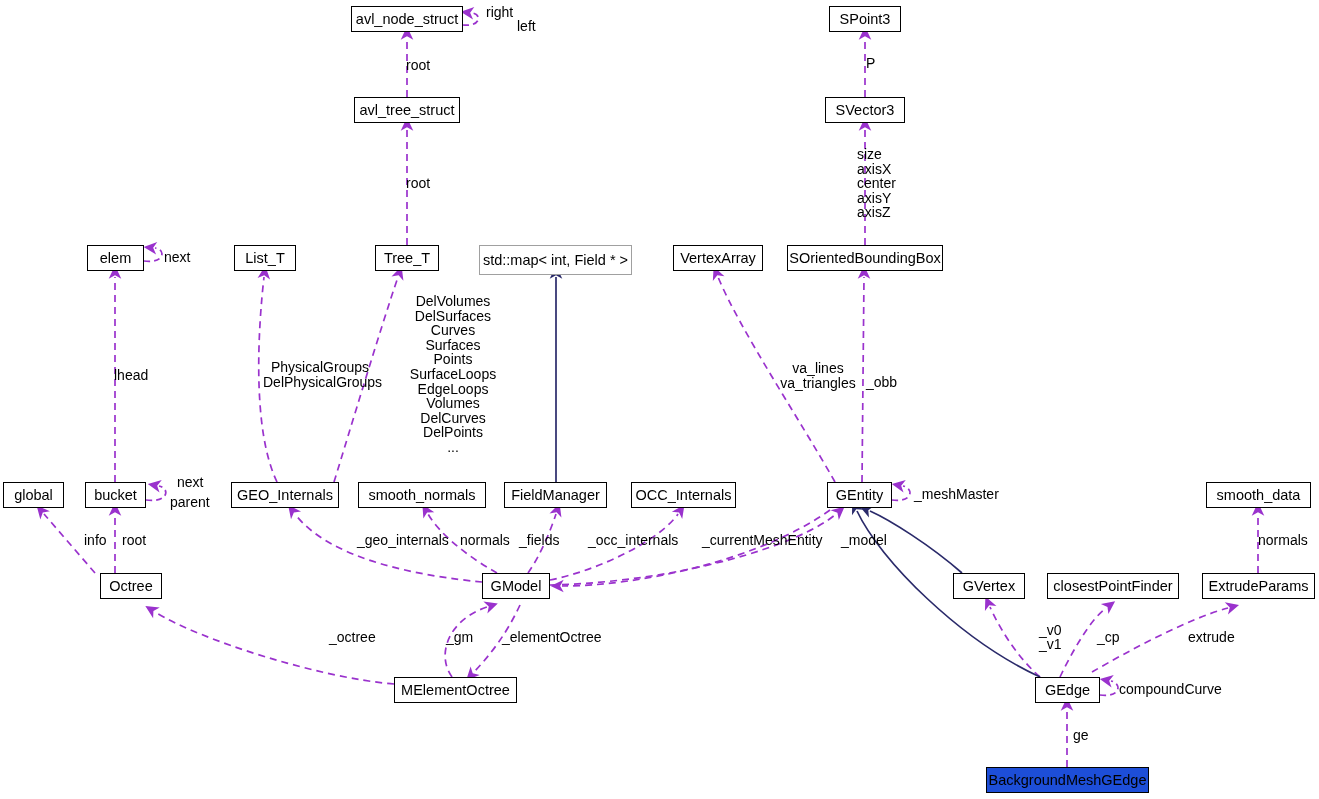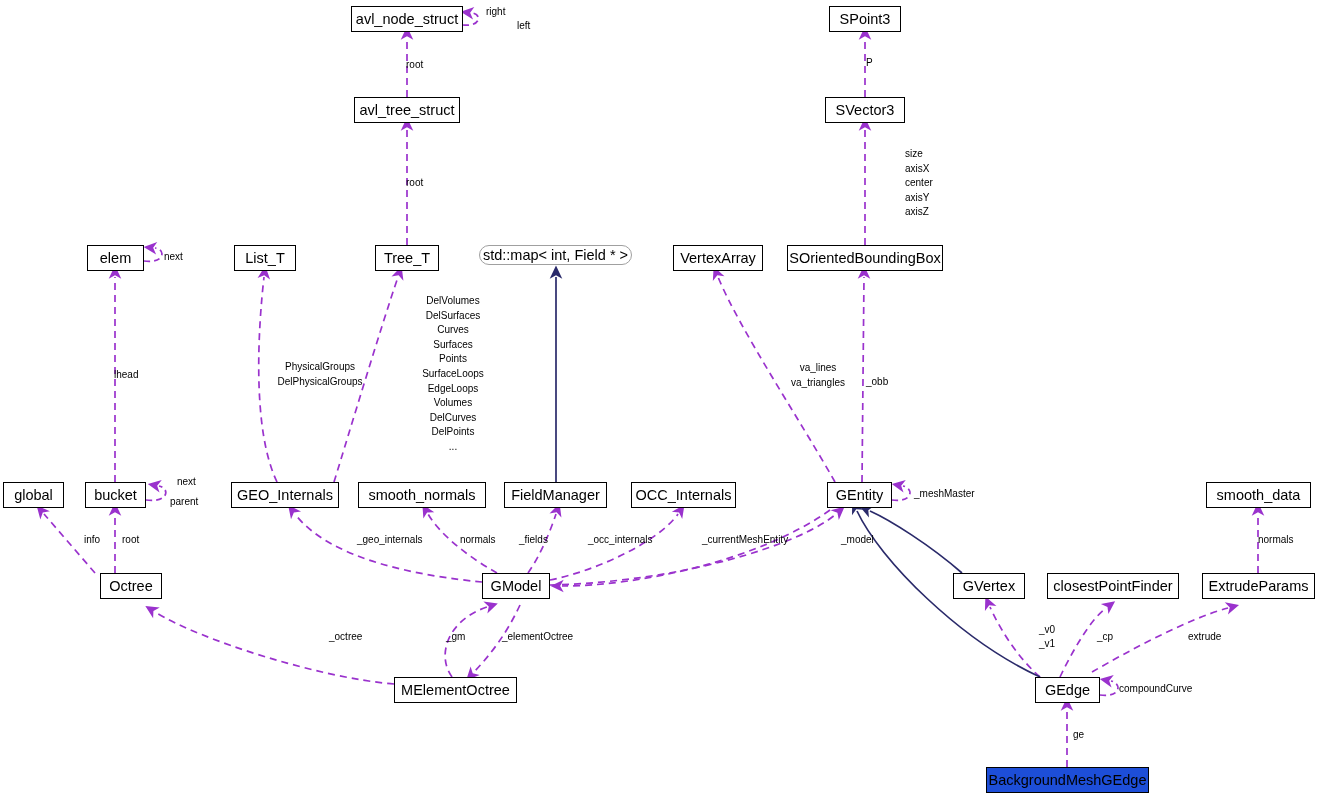--- a/index.html
+++ b/index.html
@@ -32,21 +32,21 @@
     display:flex;
     align-items:center;
     justify-content:center;
     white-space:nowrap;
     z-index:3;
   }
   .node.hl{ background:#1d4ed8; }
   .node.tmpl{ border:1px solid #a0a0a0; color:#000; }
   .edge-label{
     position:absolute;
-    font-size:10px;
+    font-size:14px;
     line-height:14.6px;
     color:#000000;
     white-space:pre;
     z-index:4;
   }
   .el-center{ text-align:center; }
   .el-left{ text-align:left; }
 </style>
 </head>
 <body>
@@ -136,21 +136,21 @@
     </g>
   </svg>
 
   <div class="node" style="left:351px;top:6px;width:112px;height:26px;">avl_node_struct</div>
   <div class="node" style="left:354px;top:97px;width:106px;height:26px;">avl_tree_struct</div>
   <div class="node" style="left:829px;top:6px;width:72px;height:26px;">SPoint3</div>
   <div class="node" style="left:825px;top:97px;width:80px;height:26px;">SVector3</div>
   <div class="node" style="left:87px;top:245px;width:57px;height:26px;">elem</div>
   <div class="node" style="left:234px;top:245px;width:62px;height:26px;">List_T</div>
   <div class="node" style="left:375px;top:245px;width:64px;height:26px;">Tree_T</div>
-  <div class="node tmpl" style="left:479px;top:245px;width:153px;height:20px;border-radius:11px;">std::map&lt; int, Field * &gt;</div>
+  <div class="node tmpl" style="left:479px;top:245px;width:153px;height:30px;">std::map&lt; int, Field * &gt;</div>
   <div class="node" style="left:673px;top:245px;width:90px;height:26px;">VertexArray</div>
   <div class="node" style="left:787px;top:245px;width:156px;height:26px;">SOrientedBoundingBox</div>
   <div class="node" style="left:3px;top:482px;width:61px;height:26px;">global</div>
   <div class="node" style="left:85px;top:482px;width:61px;height:26px;">bucket</div>
   <div class="node" style="left:231px;top:482px;width:108px;height:26px;">GEO_Internals</div>
   <div class="node" style="left:358px;top:482px;width:128px;height:26px;">smooth_normals</div>
   <div class="node" style="left:504px;top:482px;width:103px;height:26px;">FieldManager</div>
   <div class="node" style="left:631px;top:482px;width:105px;height:26px;">OCC_Internals</div>
   <div class="node" style="left:827px;top:482px;width:65px;height:26px;">GEntity</div>
   <div class="node" style="left:1206px;top:482px;width:105px;height:26px;">smooth_data</div>
@@ -161,21 +161,21 @@
   <div class="node" style="left:1202px;top:573px;width:113px;height:26px;">ExtrudeParams</div>
   <div class="node" style="left:394px;top:677px;width:123px;height:26px;">MElementOctree</div>
   <div class="node" style="left:1035px;top:677px;width:65px;height:26px;">GEdge</div>
   <div class="node hl" style="left:986px;top:767px;width:163px;height:26px;">BackgroundMeshGEdge</div>
 
   <div class="edge-label el-left" style="left:486px;top:5px;">right</div>
   <div class="edge-label el-left" style="left:486px;top:19px;margin-left:31px;">left</div>
   <div class="edge-label el-left" style="left:406px;top:58px;">root</div>
   <div class="edge-label el-left" style="left:866px;top:56px;">P</div>
   <div class="edge-label el-left" style="left:406px;top:176px;">root</div>
-  <div class="edge-label el-left" style="left:857px;top:147px;margin-left:48px;">size
+  <div class="edge-label el-left" style="left:857px;top:147px;">size
 axisX
 center
 axisY
 axisZ</div>
   <div class="edge-label el-left" style="left:164px;top:250px;">next</div>
   <div class="edge-label el-center" style="left:405px;top:294px;width:96px;">DelVolumes
 DelSurfaces
 Curves
 Surfaces
 Points

